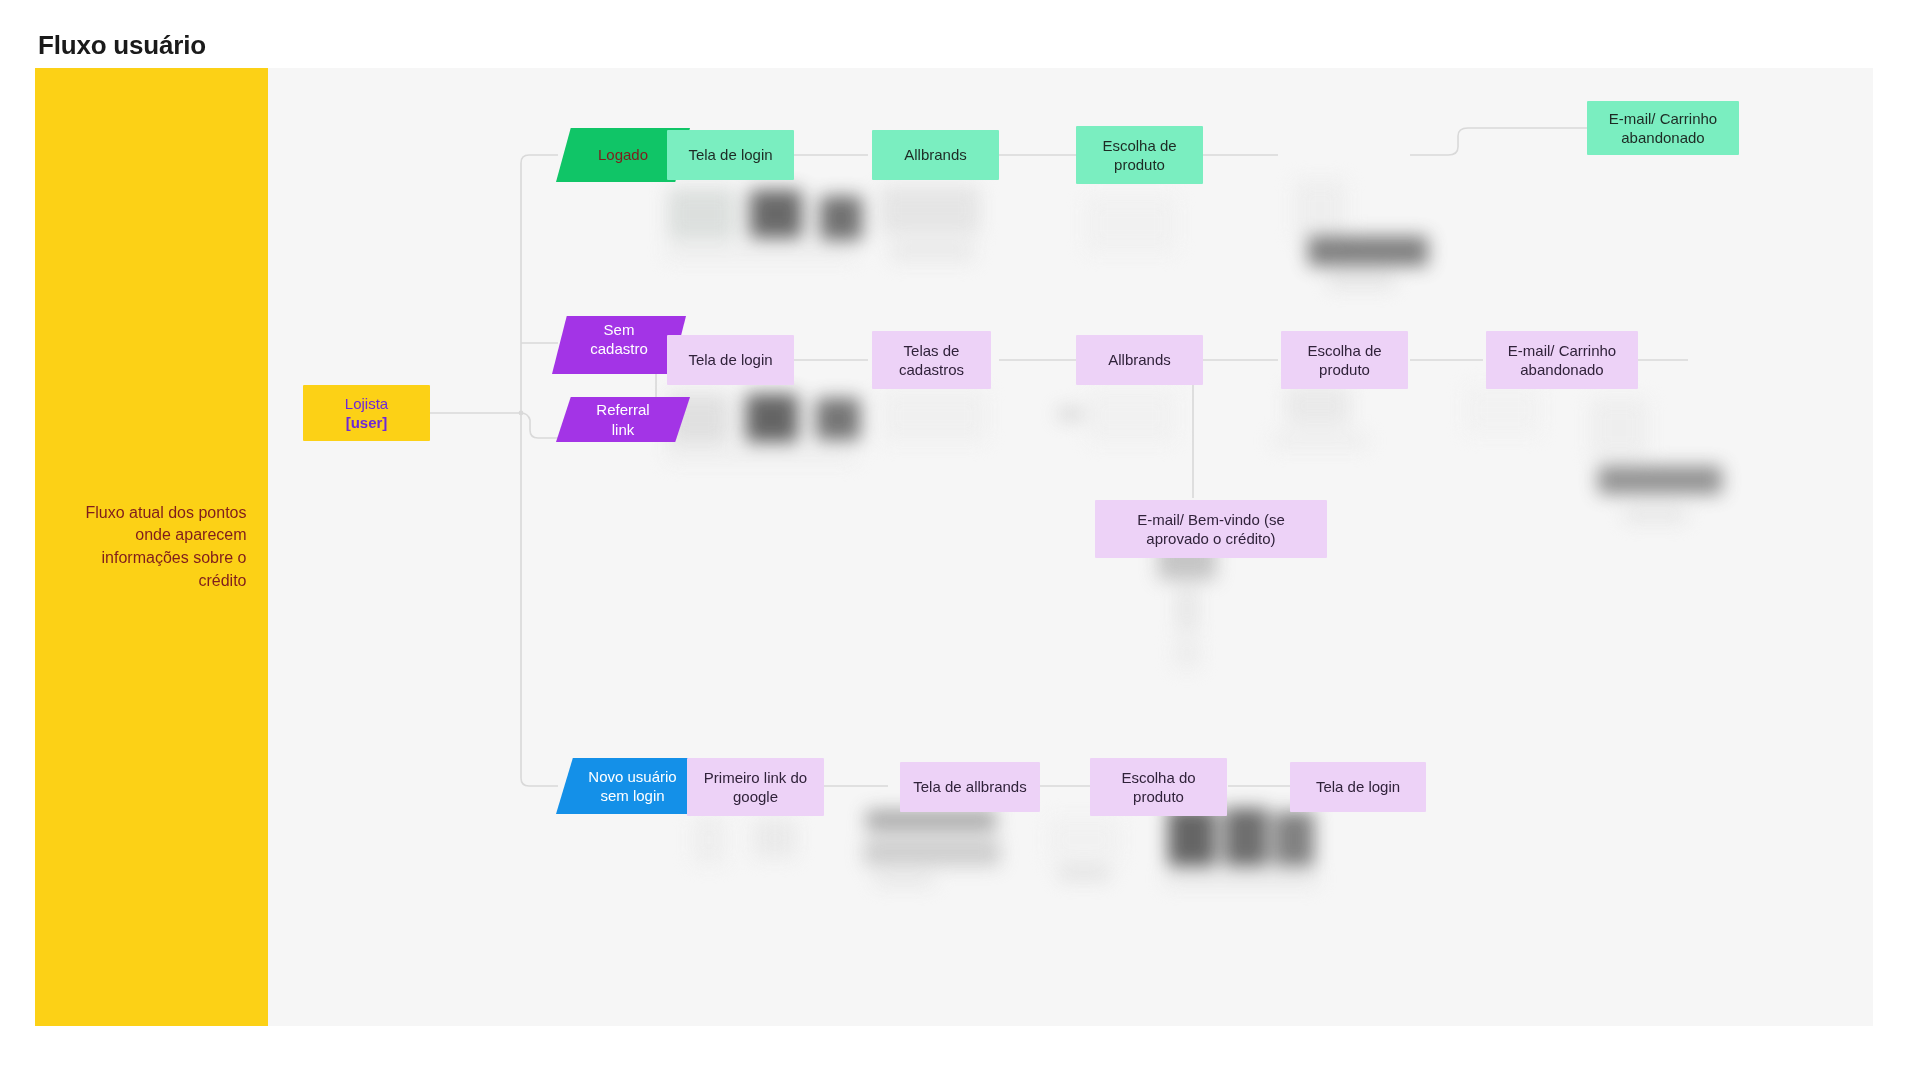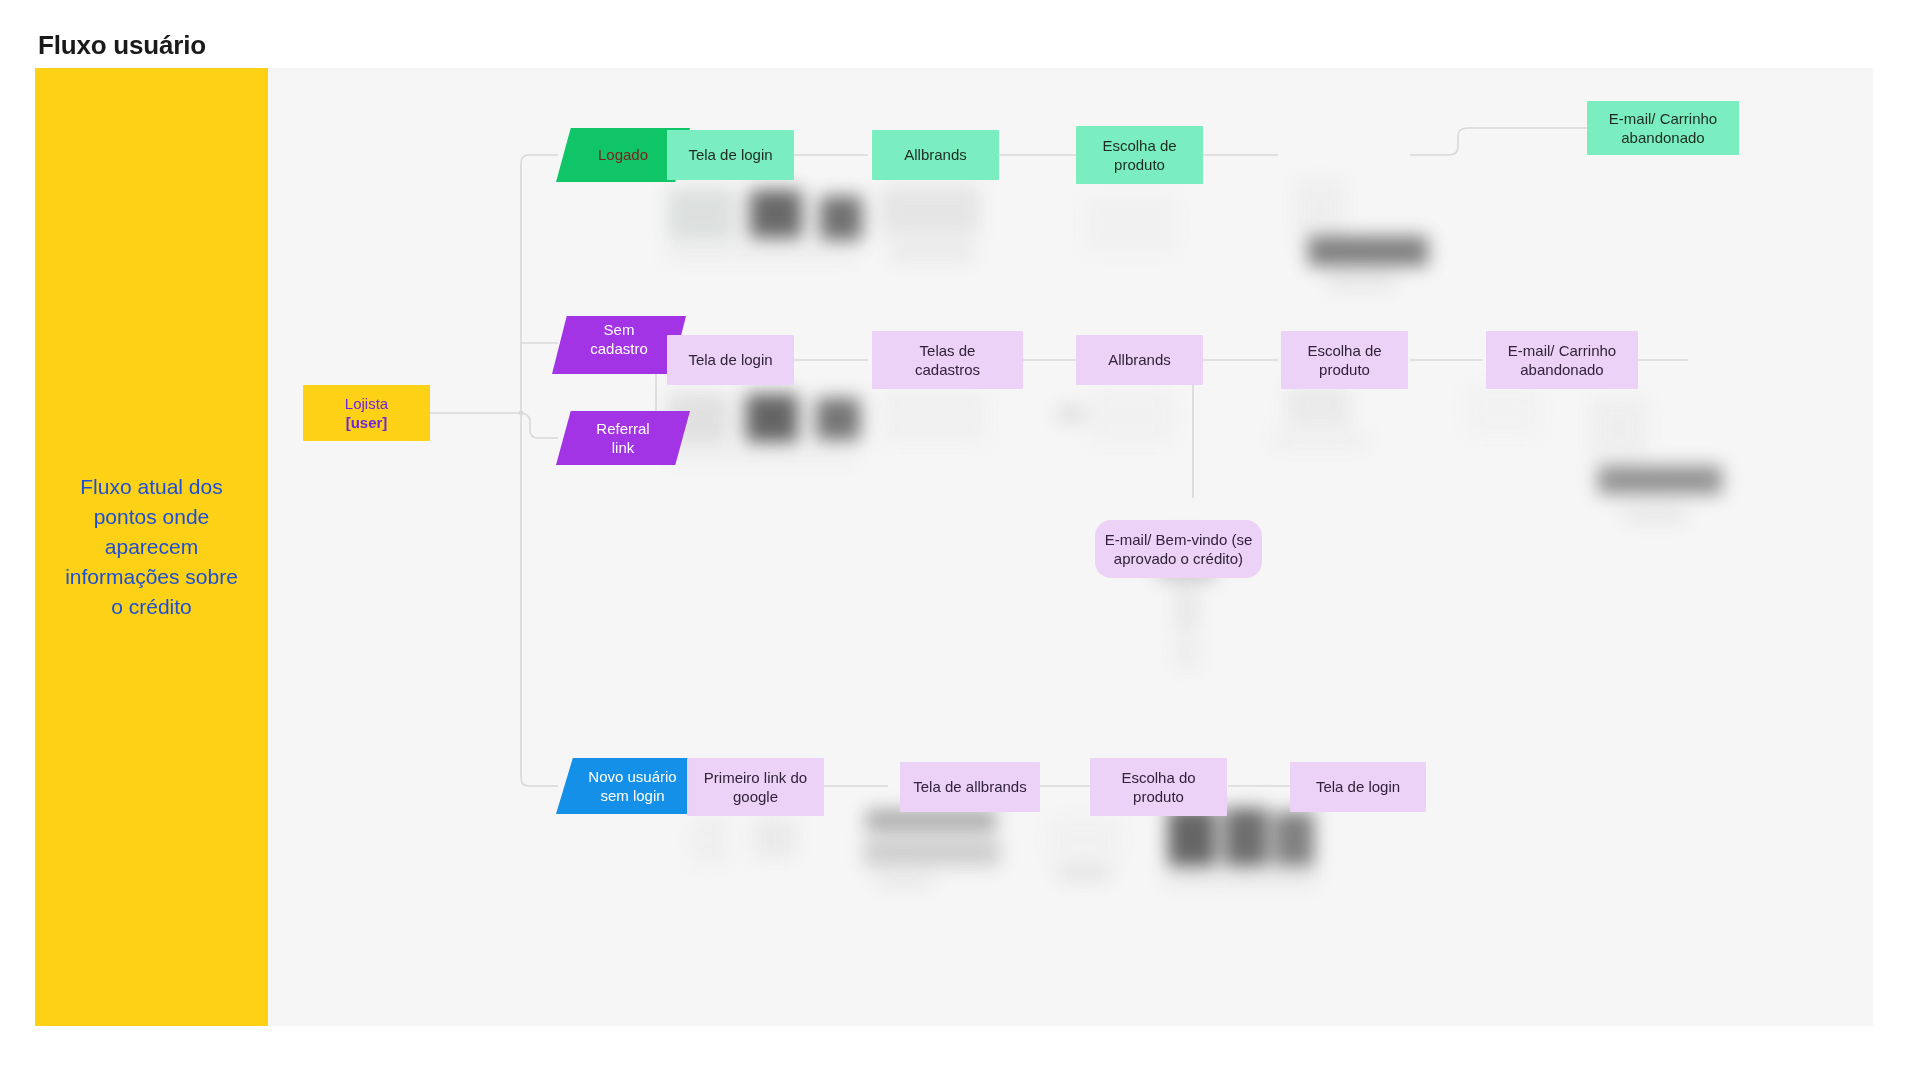--- a/index.html
+++ b/index.html
@@ -52,24 +52,24 @@
     top: 0px;
     width: 233px;
     height: 958px;
     background: #fcd116;
     display: flex;
     align-items: center;
     justify-content: center;
   }
   .sidebar-text {
     width: 190px;
-    text-align: center;
-    font-size: 21px;
+    text-align: right;
+    font-size: 16px;
     line-height: 1.42;
-    color: #1d4ed8;
+    color: #7f1d1d;
   }
 
   
   .flow {
     position: absolute;
     left: 233px;
     top: 0px;
     width: 1605px;
     height: 958px;
   }
@@ -268,32 +268,32 @@
         </span>
       </div>
 
       <div class="node para purple" style="left:284px; top:248px; width:134px; height:58px;align-items:flex-end;">
         <span>
           <span>Sem</span>
           <span class="line2">cadastro</span>
         </span>
       </div>
 
-      <div class="node para purple" style="left:288px; top:343px; width:134px; height:54px;">
+      <div class="node para purple" style="left:288px; top:329px; width:134px; height:45px;">
         <span>
           <span>Referral</span>
           <span class="line2">link</span>
         </span>
       </div>
 
       <div class="node rect purple" style="left:399px; top:267px; width:127px; height:50px;">
         <span>Tela de login</span>
       </div>
 
-      <div class="node rect purple" style="left:604px; top:263px; width:151px; height:58px;">
+      <div class="node rect purple" style="left:604px; top:263px; width:119px; height:58px;">
         <span>
           <span>Telas de</span>
           <span class="line2">cadastros</span>
         </span>
       </div>
 
       <div class="node rect purple" style="left:808px; top:267px; width:127px; height:50px;">
         <span>Allbrands</span>
       </div>
 
@@ -304,21 +304,21 @@
         </span>
       </div>
 
       <div class="node rect purple" style="left:1218px; top:263px; width:152px; height:58px;">
         <span>
           <span>E-mail/ Carrinho</span>
           <span class="line2">abandonado</span>
         </span>
       </div>
 
-      <div class="node rect purple" style="left:827px; top:452px; width:167px; height:58px;border-radius:16px;">
+      <div class="node rect purple" style="left:827px; top:432px; width:232px; height:58px;">
         <span>
           <span>E-mail/ Bem-vindo (se</span>
           <span class="line2">aprovado o crédito)</span>
         </span>
       </div>
 
       <div class="node para blue" style="left:288px; top:690px; width:153px; height:56px;">
         <span>
           <span>Novo usuário</span>
           <span class="line2">sem login</span>

